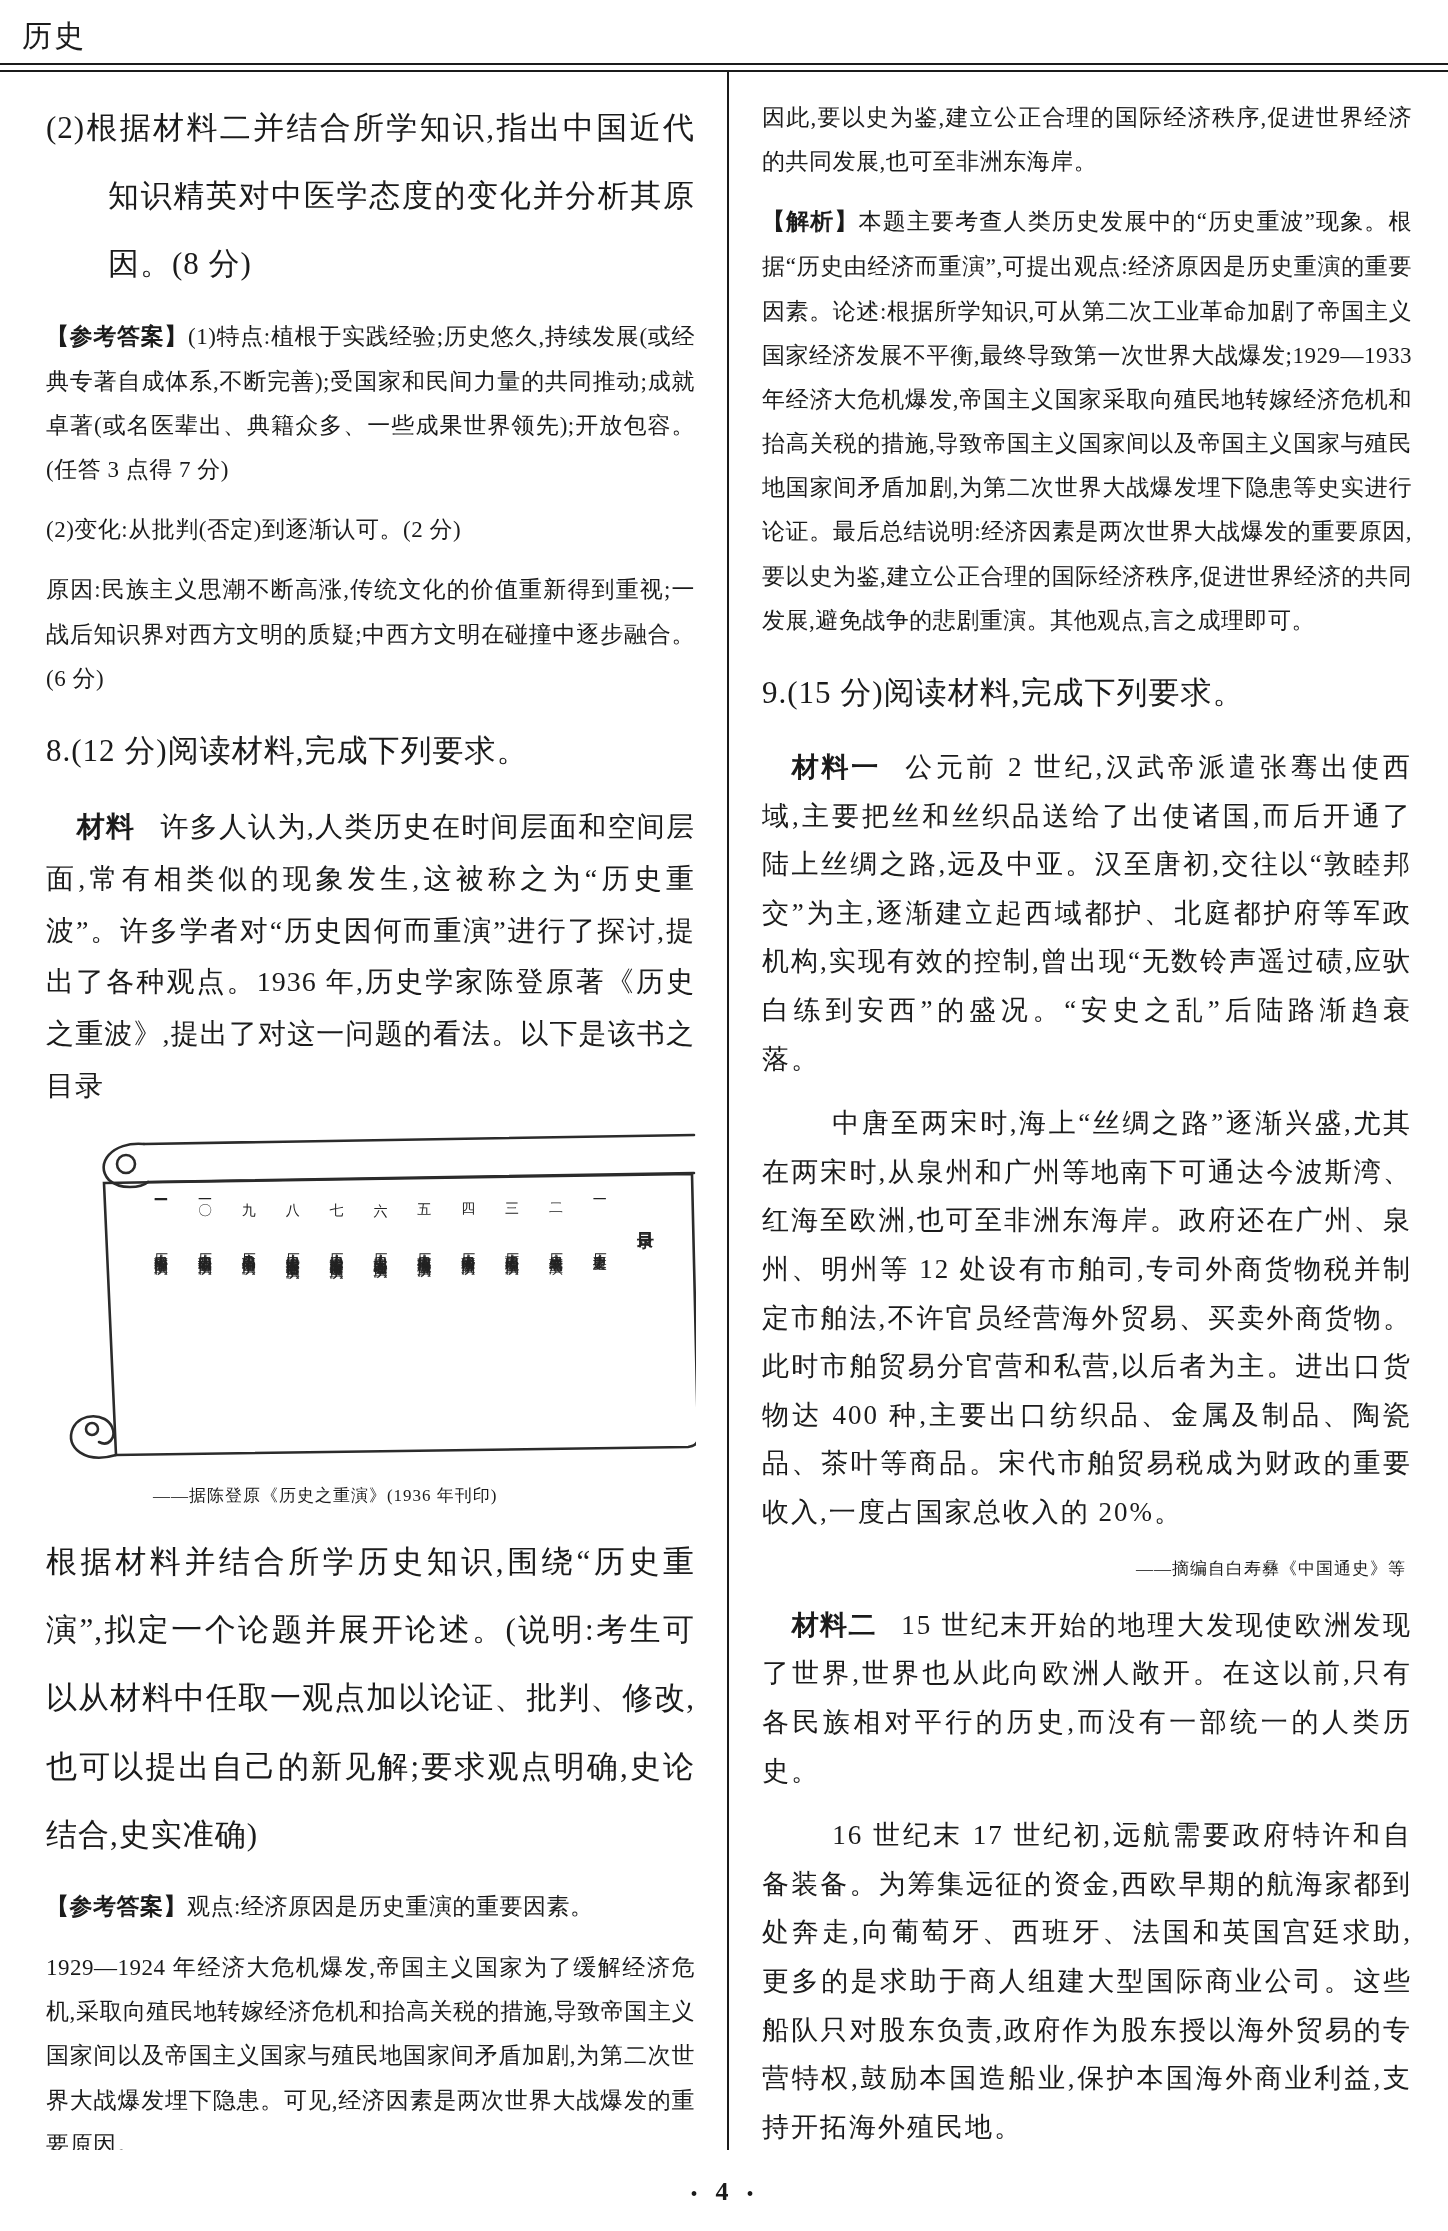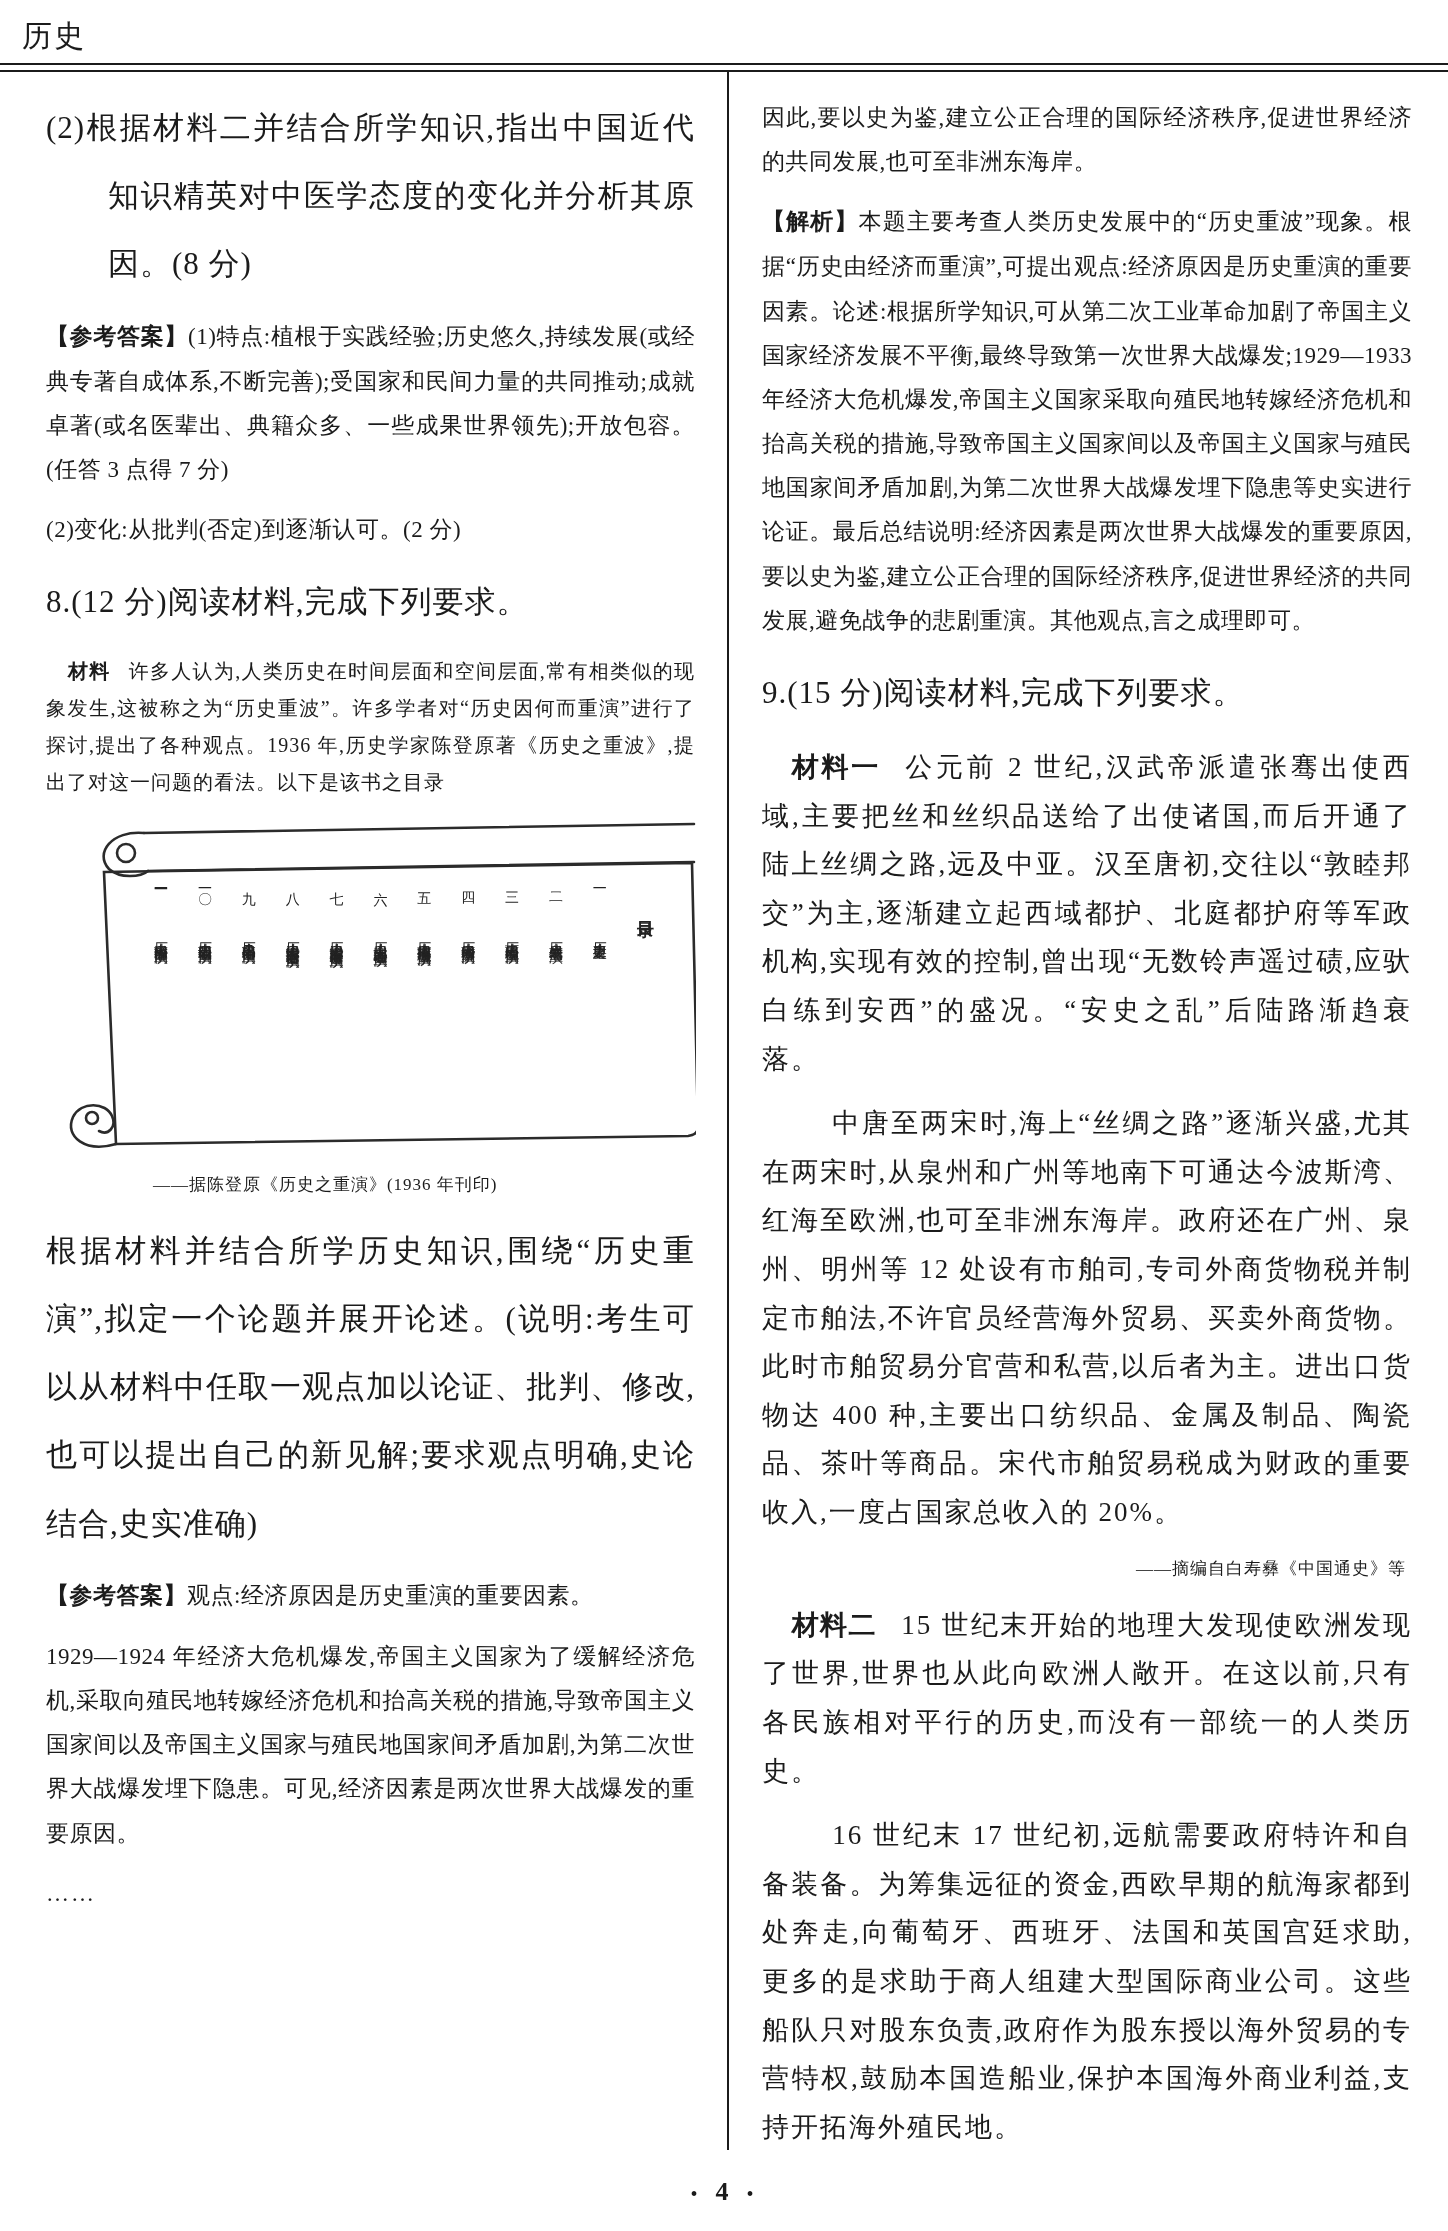--- a/index.html
+++ b/index.html
@@ -22,21 +22,21 @@
   .col-left{width:727px;padding:6px 16px 0 30px;}
   .col-right{width:721px;padding:8px 20px 0 17px;border-left:2px solid #1b1b1b;}
   p{margin:16px;}
   
   .q{font-size:31px;line-height:2.2;letter-spacing:1px;text-align:justify;}
   .q2{padding-left:62px;text-indent:-62px;}
   
   .ans{font-size:23px;line-height:1.92;letter-spacing:0.5px;text-align:justify;}
   .lbl{font-weight:700;font-family:Liberation Mono, monospace;}
   
-  .mat{font-size:20px;line-height:1.85;letter-spacing:1px;text-align:justify;text-indent:1.1em;}
+  .mat{font-size:28px;line-height:1.85;letter-spacing:1px;text-align:justify;text-indent:1.1em;}
   .mat-cont{text-indent:2.6em;}
   .mat-r{font-size:27px;line-height:1.8;letter-spacing:2px;}
   .mlbl{font-weight:700;letter-spacing:1px;margin-right:0.9em;font-family:"Liberation Sans",sans-serif;}
   .src{font-size:17px;line-height:1.9;letter-spacing:1px;}
   .src-center{text-align:center;width:82%;}
   .src-right{text-align:right;padding-right:6px;}
   
   .scroll-wrap{position:relative;width:642px;height:336px;margin:8px 0 4px 24px;}
   .scroll-art{position:absolute;left:0;top:0;}
   .ink{stroke:#2b2b2b;stroke-width:2.6;fill:none;stroke-linecap:round;}
@@ -70,20 +70,21 @@
   <div class="columns">
 
     <div class="col col-left">
 
       <p class="q q2">(2)根据材料二并结合所学知识,指出中国近代知识精英对中医学态度的变化并分析其原因。(8 分)</p>
 
       <p class="ans"><span class="lbl">【参考答案】</span><span>(1)特点:植根于实践经验;历史悠久,持续发展(或经典专著自成体系,不断完善);受国家和民间力量的共同推动;成就卓著(或名医辈出、典籍众多、一些成果世界领先);开放包容。(任答 3 点得 7 分)</span></p>
 
       <p class="ans">(2)变化:从批判(否定)到逐渐认可。(2 分)</p>
 
+      <p class="ans">原因:民族主义思潮不断高涨,传统文化的价值重新得到重视;一战后知识界对西方文明的质疑;中西方文明在碰撞中逐步融合。(6 分)</p>
 
       <p class="q">8.(12 分)阅读材料,完成下列要求。</p>
 
       <p class="mat"><span class="mlbl">材料</span><span>许多人认为,人类历史在时间层面和空间层面,常有相类似的现象发生,这被称之为“历史重波”。许多学者对“历史因何而重演”进行了探讨,提出了各种观点。1936 年,历史学家陈登原著《历史之重波》,提出了对这一问题的看法。以下是该书之目录</span></p>
 
       <div class="scroll-wrap">
         <svg class="scroll-art" width="642" height="336" viewBox="0 0 642 336">
           <path class="ink-fill" d="M50,55 L638,46 L644,310 Q644,318 634,319 L62,327 Z"></path>
           <path class="ink" d="M90,16 L640,7"></path>
           <path class="ink" d="M94,54 L640,45"></path>

